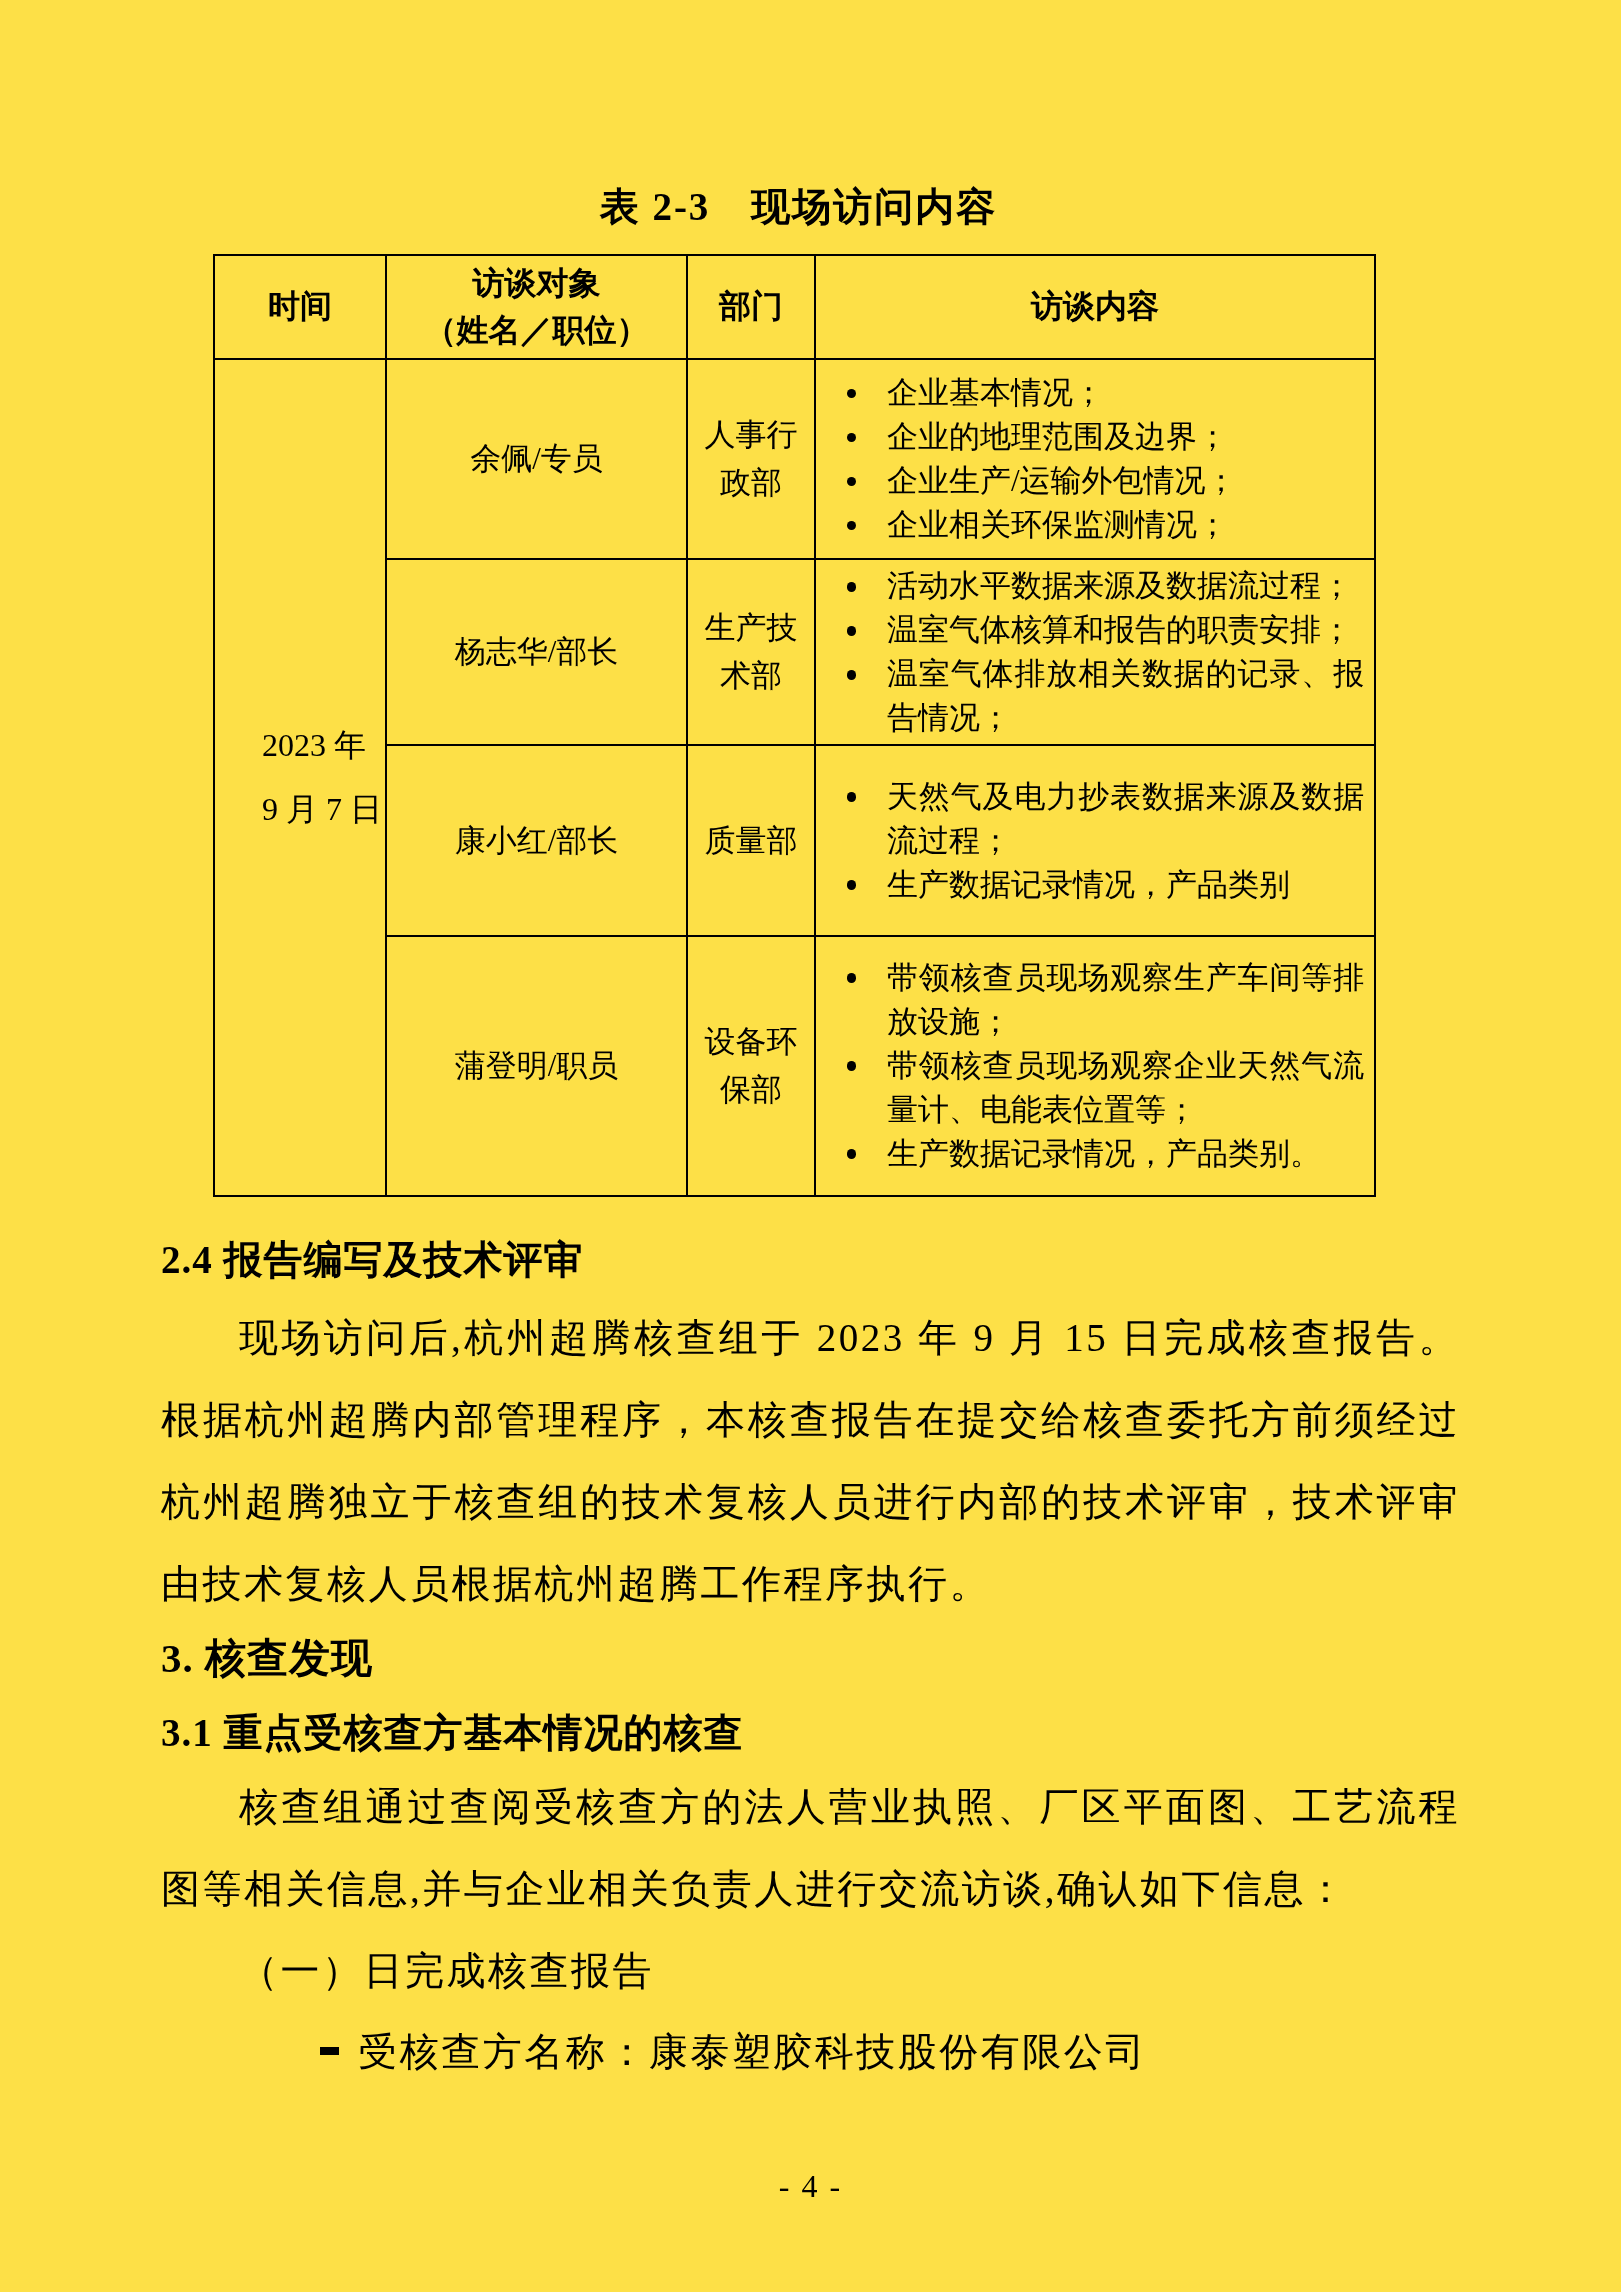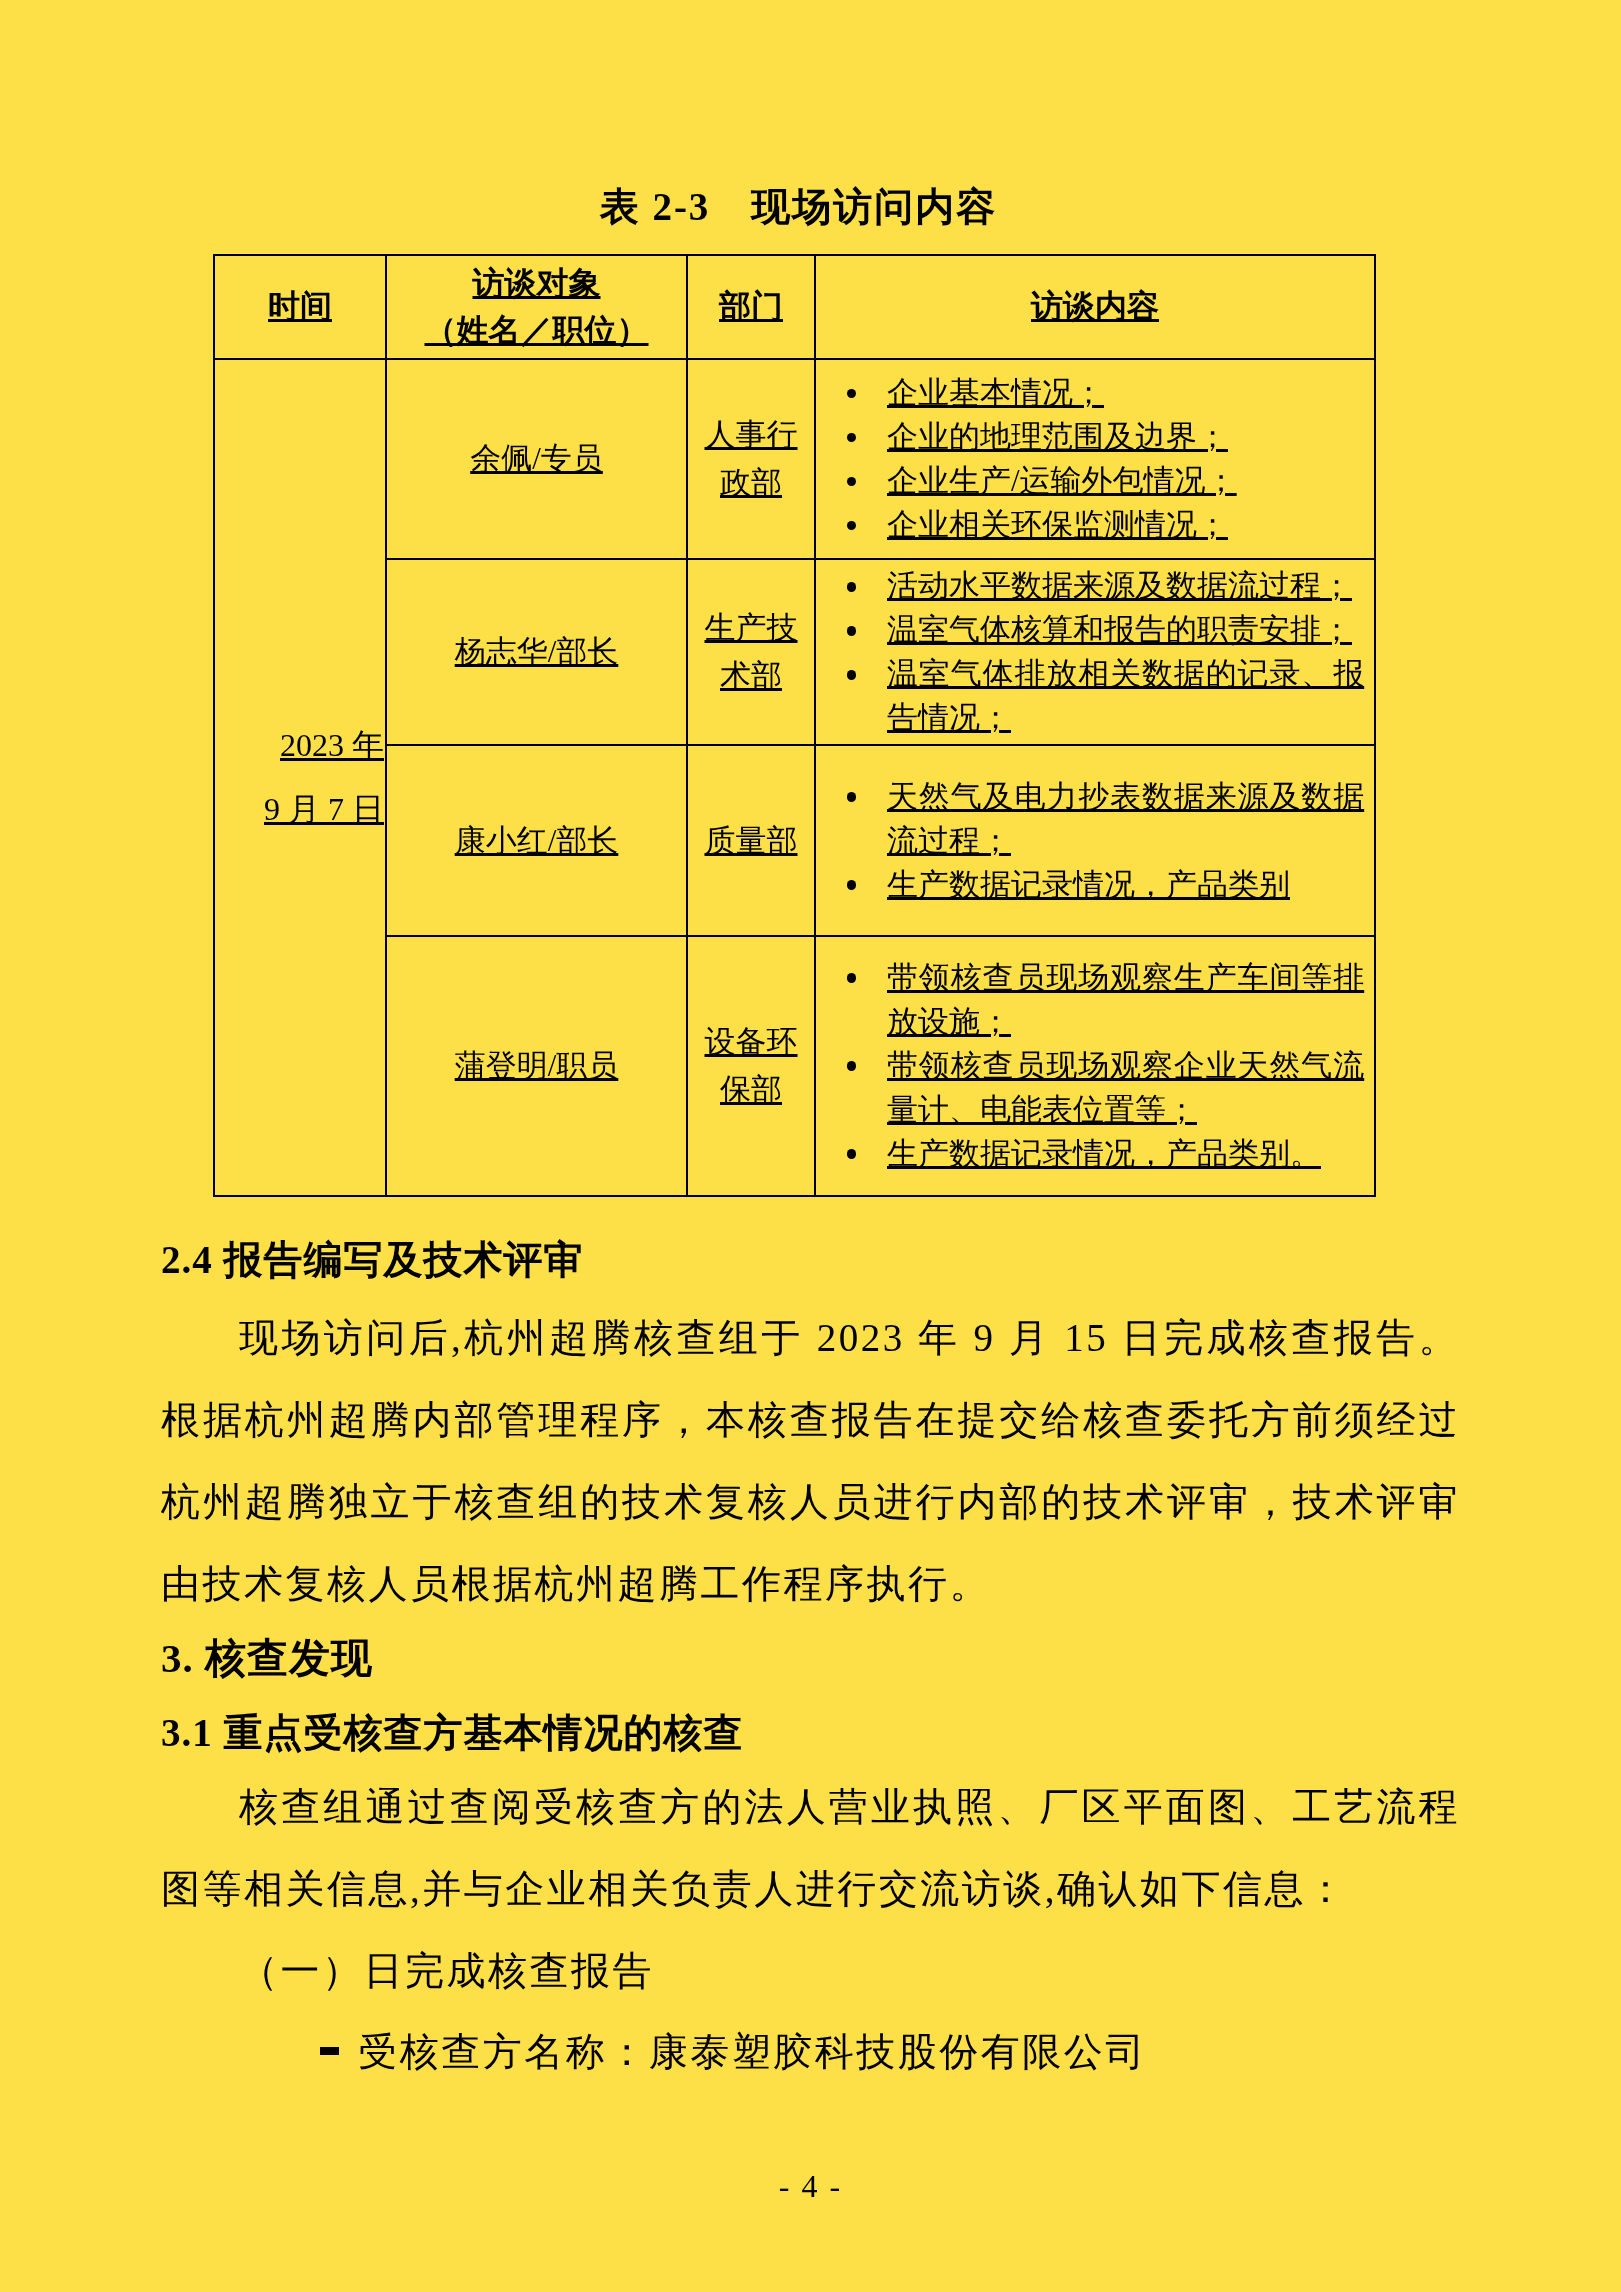--- a/index.html
+++ b/index.html
@@ -21,32 +21,31 @@
     font-size:39px; font-weight:bold;
     letter-spacing:2px;
     line-height:51px;
     white-space:pre;
   }
   table.visit {
     border-collapse:collapse;
     table-layout:fixed;
     margin-left:52px;
     width:1127px;
-    text-decoration:underline;
   }
   table.visit th, table.visit td { border:2px solid #000; }
   table.visit thead th {
     height:102px;
     font-size:32px; font-weight:bold;
     text-align:center; vertical-align:middle;
     white-space:pre-line; line-height:1.45;
     padding:0 3.9px;
   }
   td.time-cell {
-    text-align:right; vertical-align:middle;
+    text-align:left; vertical-align:middle;
     font-size:32px; white-space:pre-line; line-height:2.0;padding-left:47px;
   }
   td.name-cell, td.dept-cell {
     text-align:center; vertical-align:middle;
     font-size:31px; white-space:pre-line; line-height:1.55;
   }
   td.topics-cell { vertical-align:middle; padding:3.9px 9.8px 3.9px 0; }
   .topic { display:flex; font-size:31px; line-height:44px; text-align:justify; }
   .topic .bullet { flex:0 0 71px; display:flex; justify-content:center; }
   .topic .dot {

